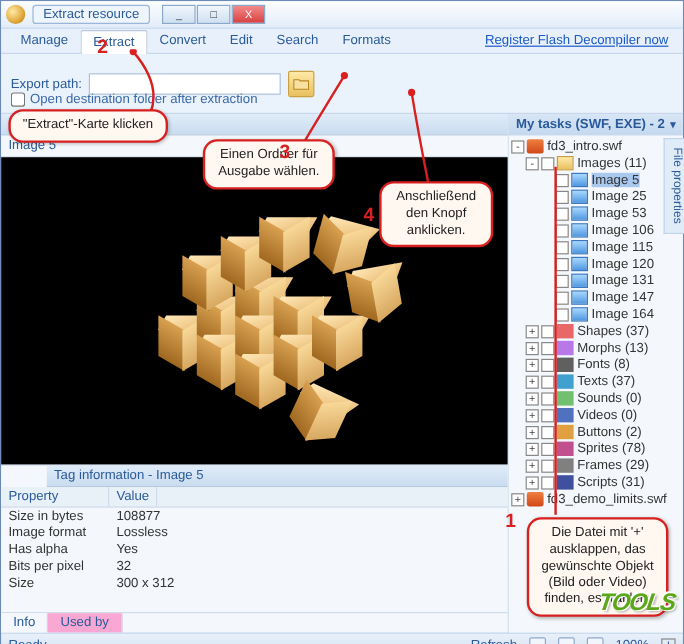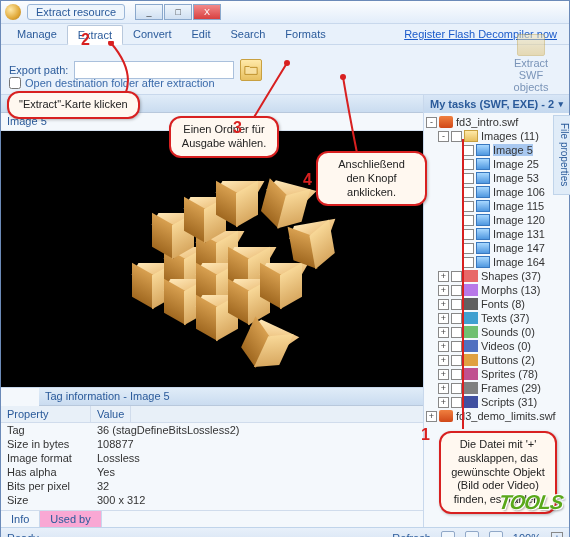--- a/index.html
+++ b/index.html
@@ -108,25 +108,20 @@
 
   <div class="toolbar">
     <span class="exp-label">Export path:</span>
     <div class="exp-input"></div>
     <div class="folder-btn">
       <svg viewBox="0 0 16 16">
           <path d="M1 4 h5 l1 1 h8 v8 h-14 z" fill="#f8e0a0" stroke="#b88820"></path>
         </svg>
     </div>
     <div style="flex:1"></div>
-    <div class="big-btn">
-      <div class="ico"></div>
-      <div>Extract SWF objects</div>
-      <div class="now">Extract now</div>
-    </div>
     <div class="opt-row">
       <input type="checkbox" style="">
       <span>Open destination folder after extraction</span>
     </div>
   </div>
 
   <div class="main">
     <div class="left-col">
       <div class="extract-hdr">Extracting SWF objects</div>
       <div class="crumb">Image 5</div>
@@ -210,24 +205,20 @@
         </div>
       </div>
       <div class="tag-panel">
         <div class="tag-hdr">Tag information - Image 5</div>
         <div class="tag-head">
           <div>Property</div>
           <div>Value</div>
         </div>
         <div class="tag-body" id="tag-body">
             <div class="tag-row">
-              <div>Tag</div>
-              <div>36 (stagDefineBitsLossless2)</div>
-            </div>
-            <div class="tag-row">
               <div>Size in bytes</div>
               <div>108877</div>
             </div>
             <div class="tag-row">
               <div>Image format</div>
               <div>Lossless</div>
             </div>
             <div class="tag-row">
               <div>Has alpha</div>
               <div>Yes</div>
@@ -429,21 +420,21 @@
     </svg>
   <div class="num" style="left:80px;top:30px">2</div>
 
   <div class="callout" style="left:168px;top:115px;width:110px">Einen Ordner für Ausgabe wählen.</div>
   <svg class="conn" style="left:250px;top:58px" width="50" height="62">
       <path d="M2 60 Q20 30 36 4" stroke="#d82020" stroke-width="2" fill="none"></path>
       <circle cx="36" cy="4" r="3" fill="#d82020"></circle>
     </svg>
   <div class="num" style="left:232px;top:118px">3</div>
 
-  <div class="callout" style="left:315px;top:150px;width:111px">Anschließend den Knopf anklicken.</div>
+  <div class="callout" style="left:315px;top:150px;width:95px">Anschließend den Knopf anklicken.</div>
   <svg class="conn" style="left:338px;top:72px" width="40" height="82">
       <path d="M18 80 Q10 40 4 4" stroke="#d82020" stroke-width="2" fill="none"></path>
       <circle cx="4" cy="4" r="3" fill="#d82020"></circle>
     </svg>
   <div class="num" style="left:302px;top:170px">4</div>
 
   <div class="callout" style="left:438px;top:430px;width:118px">Die Datei mit '+' ausklappen, das gewünschte Objekt (Bild oder Video) finden, es wählen.</div>
   <div class="redline" style="left:461px;top:138px;width:2px;height:290px"></div>
   <div class="num" style="left:420px;top:425px">1</div>
 

